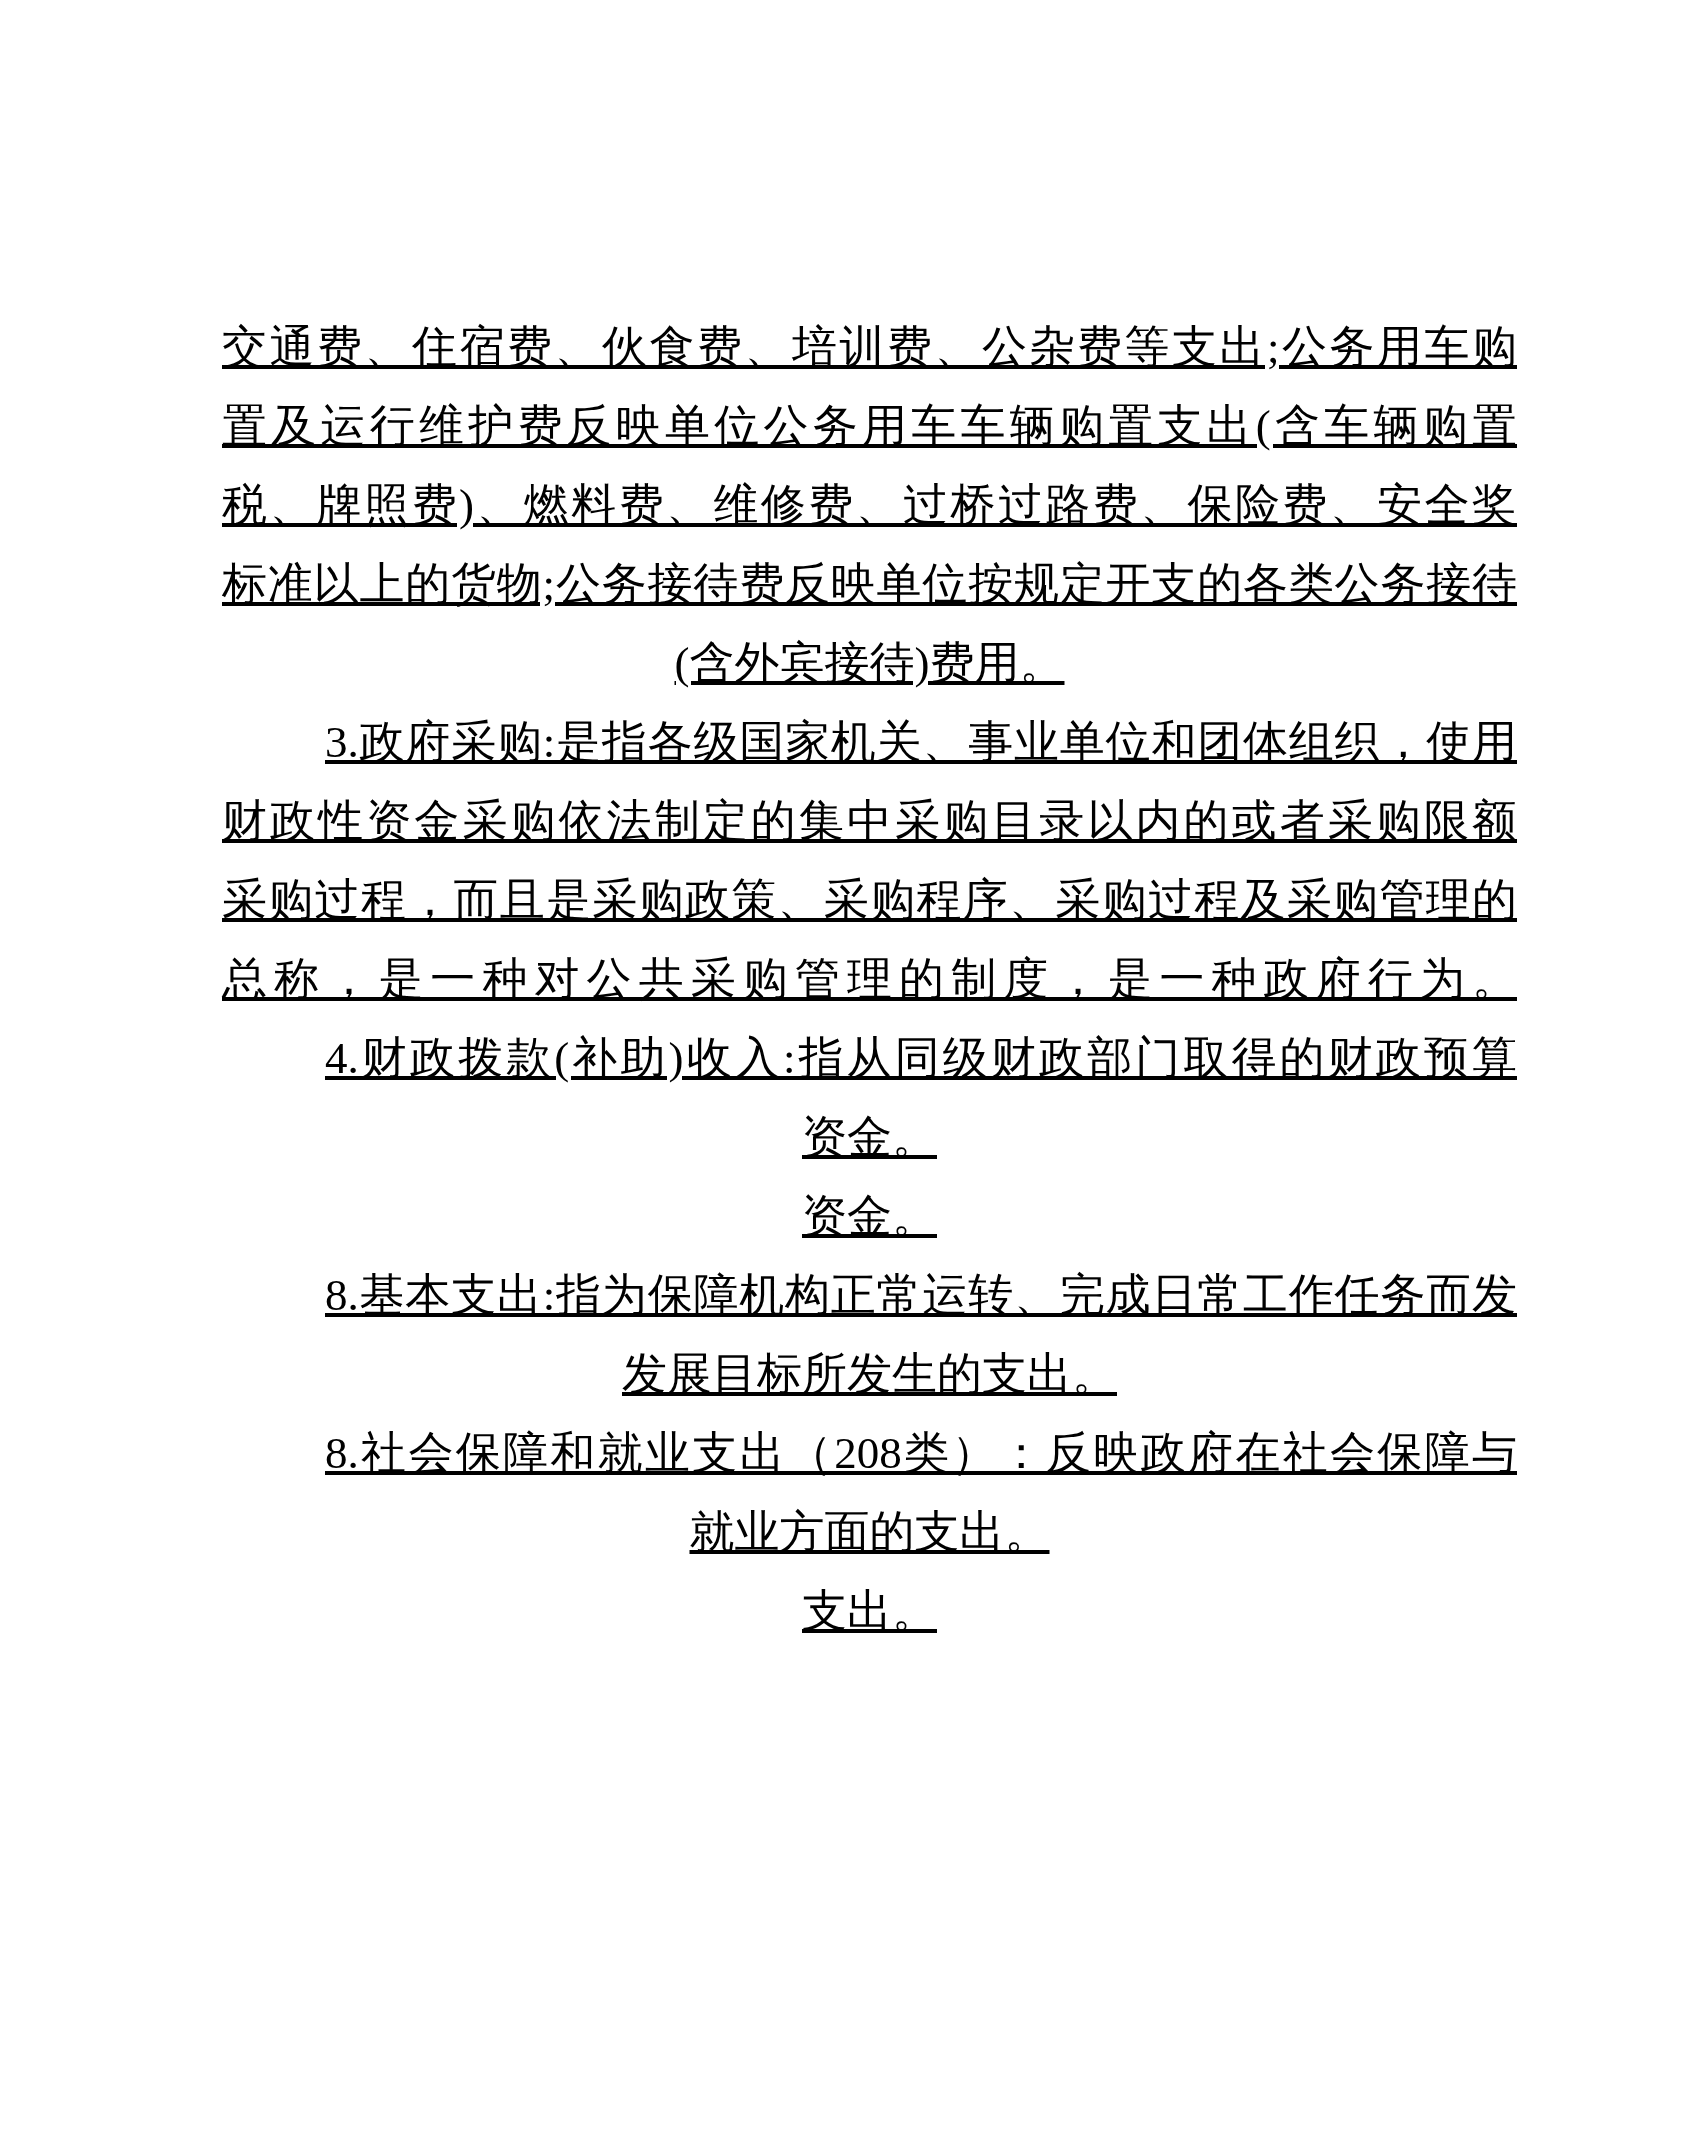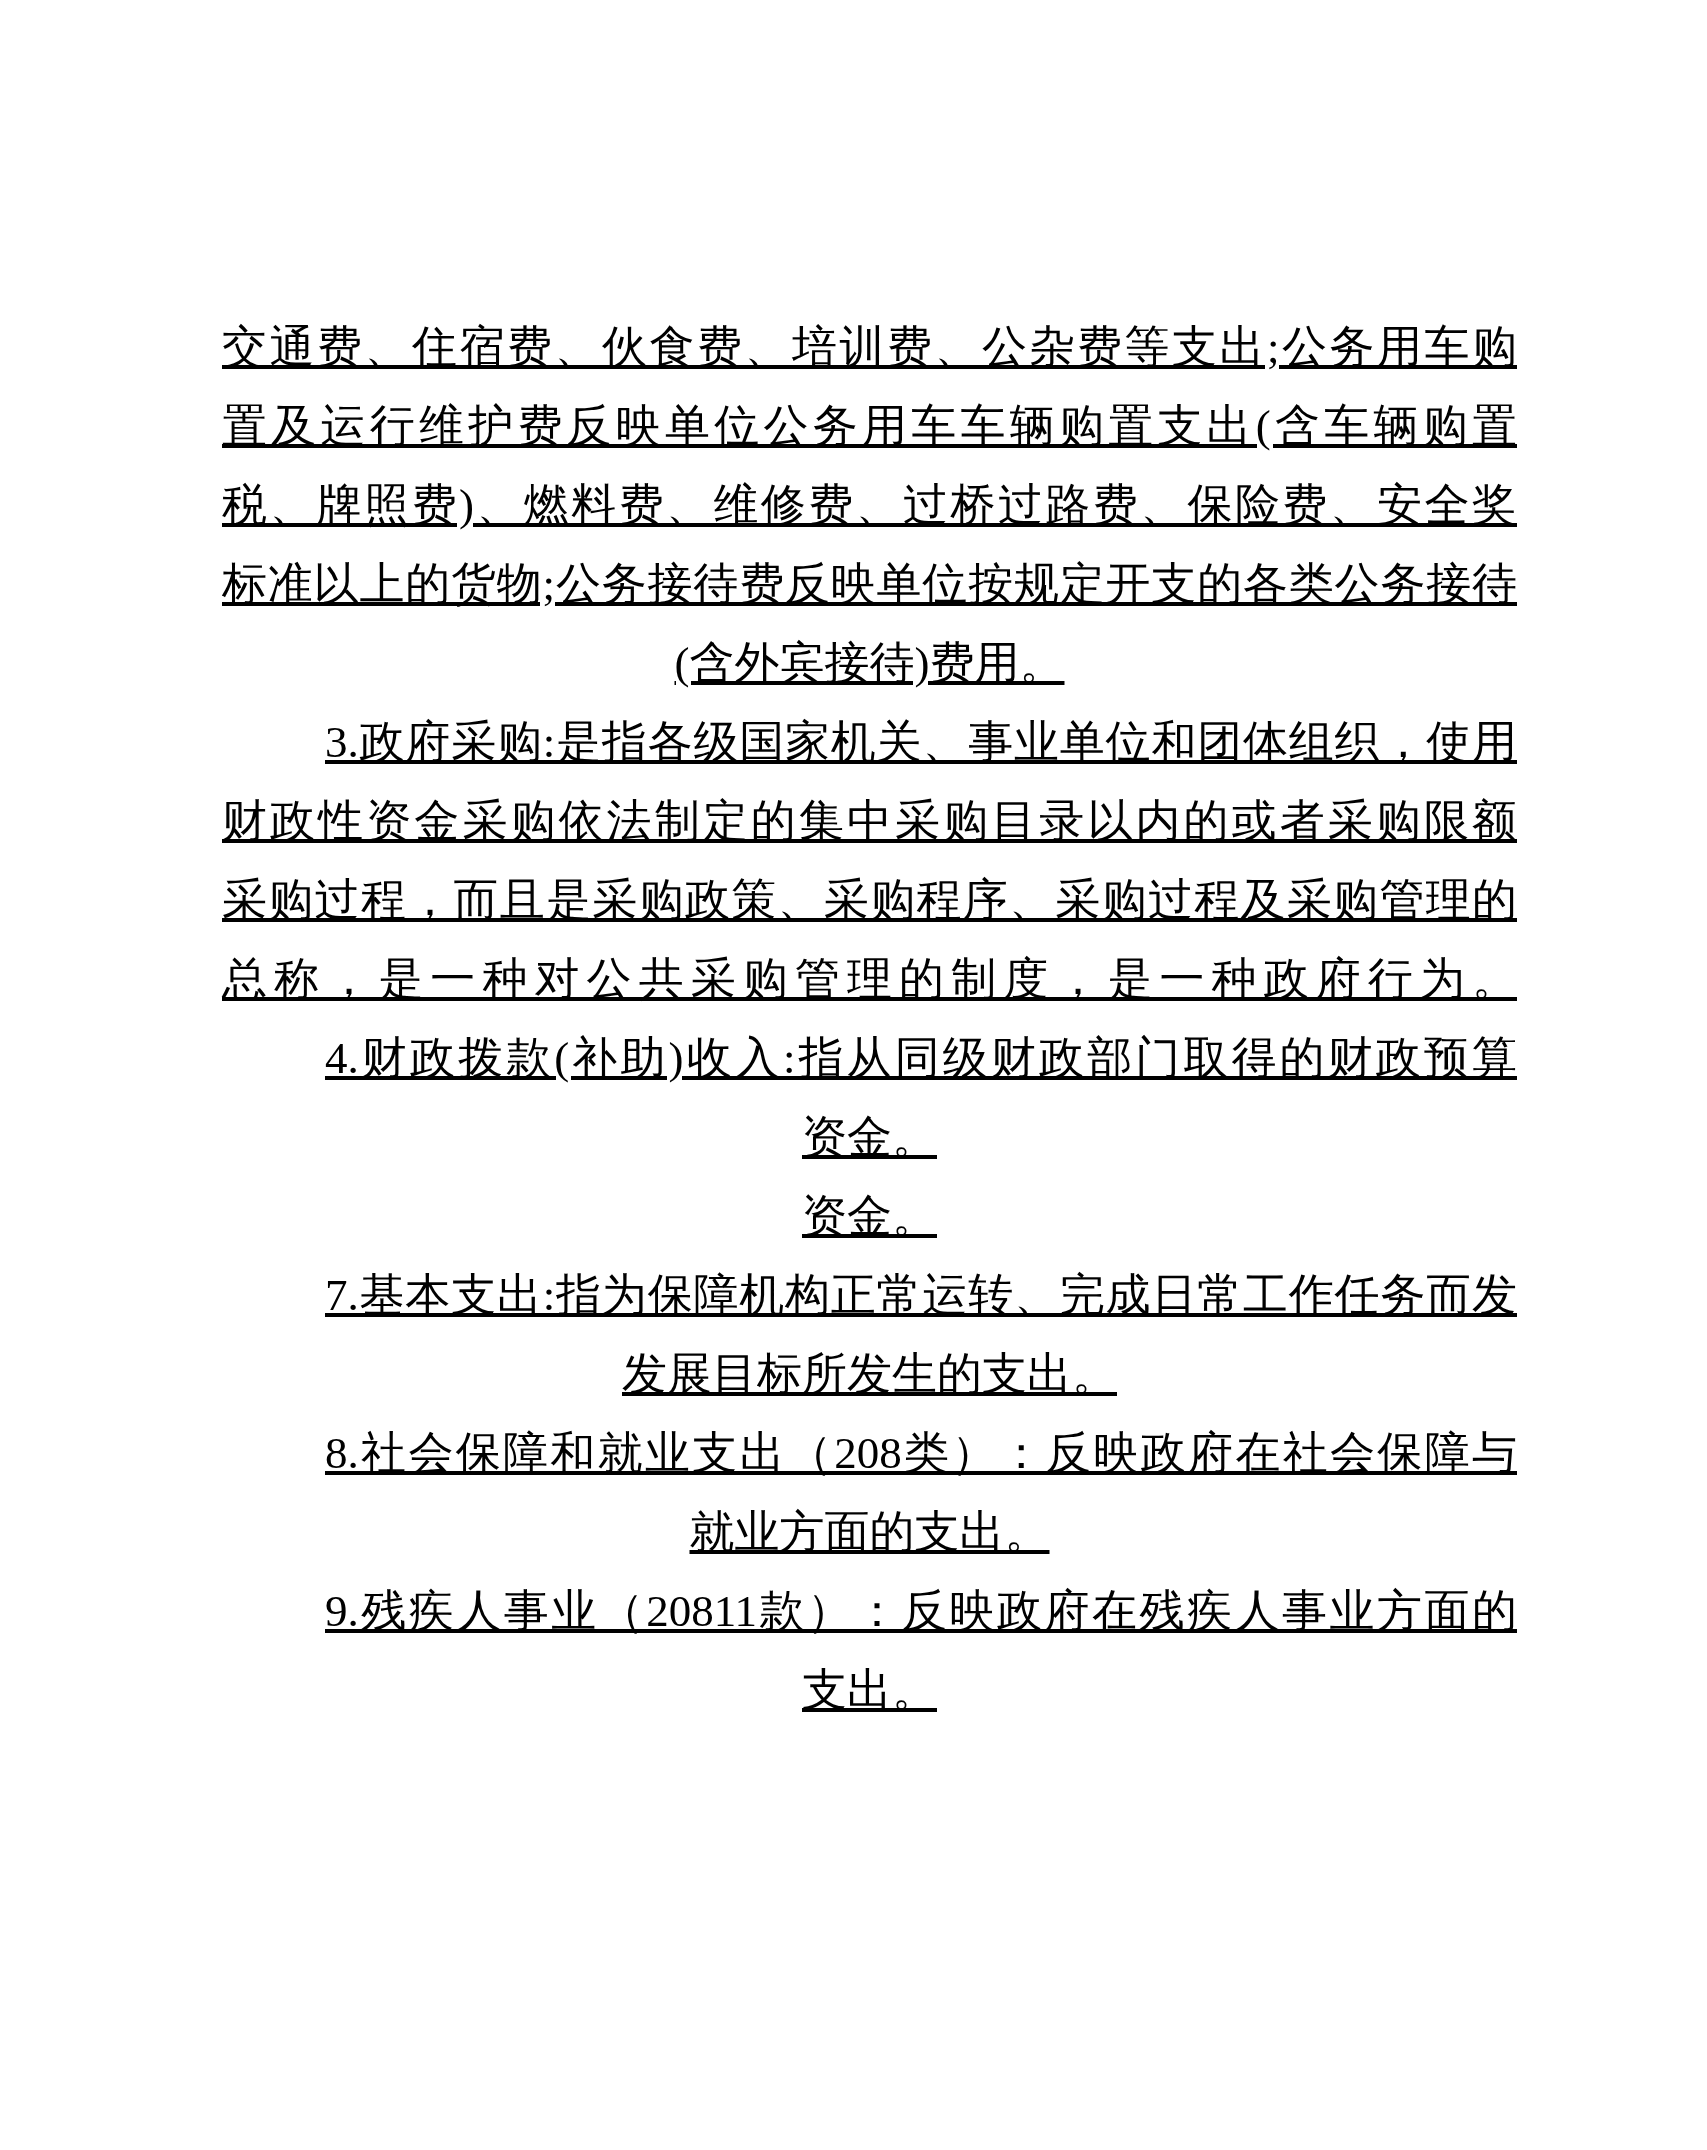--- a/index.html
+++ b/index.html
@@ -49,22 +49,21 @@
       <div class="line justify">税、牌照费)、燃料费、维修费、过桥过路费、保险费、安全奖</div>
       <div class="line justify">标准以上的货物;公务接待费反映单位按规定开支的各类公务接待</div>
       <div class="line">(含外宾接待)费用。</div>
       <div class="line justify indent">3.政府采购:是指各级国家机关、事业单位和团体组织，使用</div>
       <div class="line justify">财政性资金采购依法制定的集中采购目录以内的或者采购限额</div>
       <div class="line justify">采购过程，而且是采购政策、采购程序、采购过程及采购管理的</div>
       <div class="line justify">总称，是一种对公共采购管理的制度，是一种政府行为。</div>
       <div class="line justify indent">4.财政拨款(补助)收入:指从同级财政部门取得的财政预算</div>
       <div class="line">资金。</div>
       <div class="line">资金。</div>
-      <div class="line justify indent">7.基本支出:指为保障机构正常运转、完成日常工作任务而发</div>
+      <div class="line justify indent">8.基本支出:指为保障机构正常运转、完成日常工作任务而发</div>
       <div class="line">发展目标所发生的支出。</div>
       <div class="line justify indent">8.社会保障和就业支出（208类）：反映政府在社会保障与</div>
       <div class="line">就业方面的支出。</div>
-      <div class="line justify indent">9.残疾人事业（20811款）：反映政府在残疾人事业方面的</div>
       <div class="line">支出。</div>
     </div>
 
 </div>
 
 
 </body></html>

